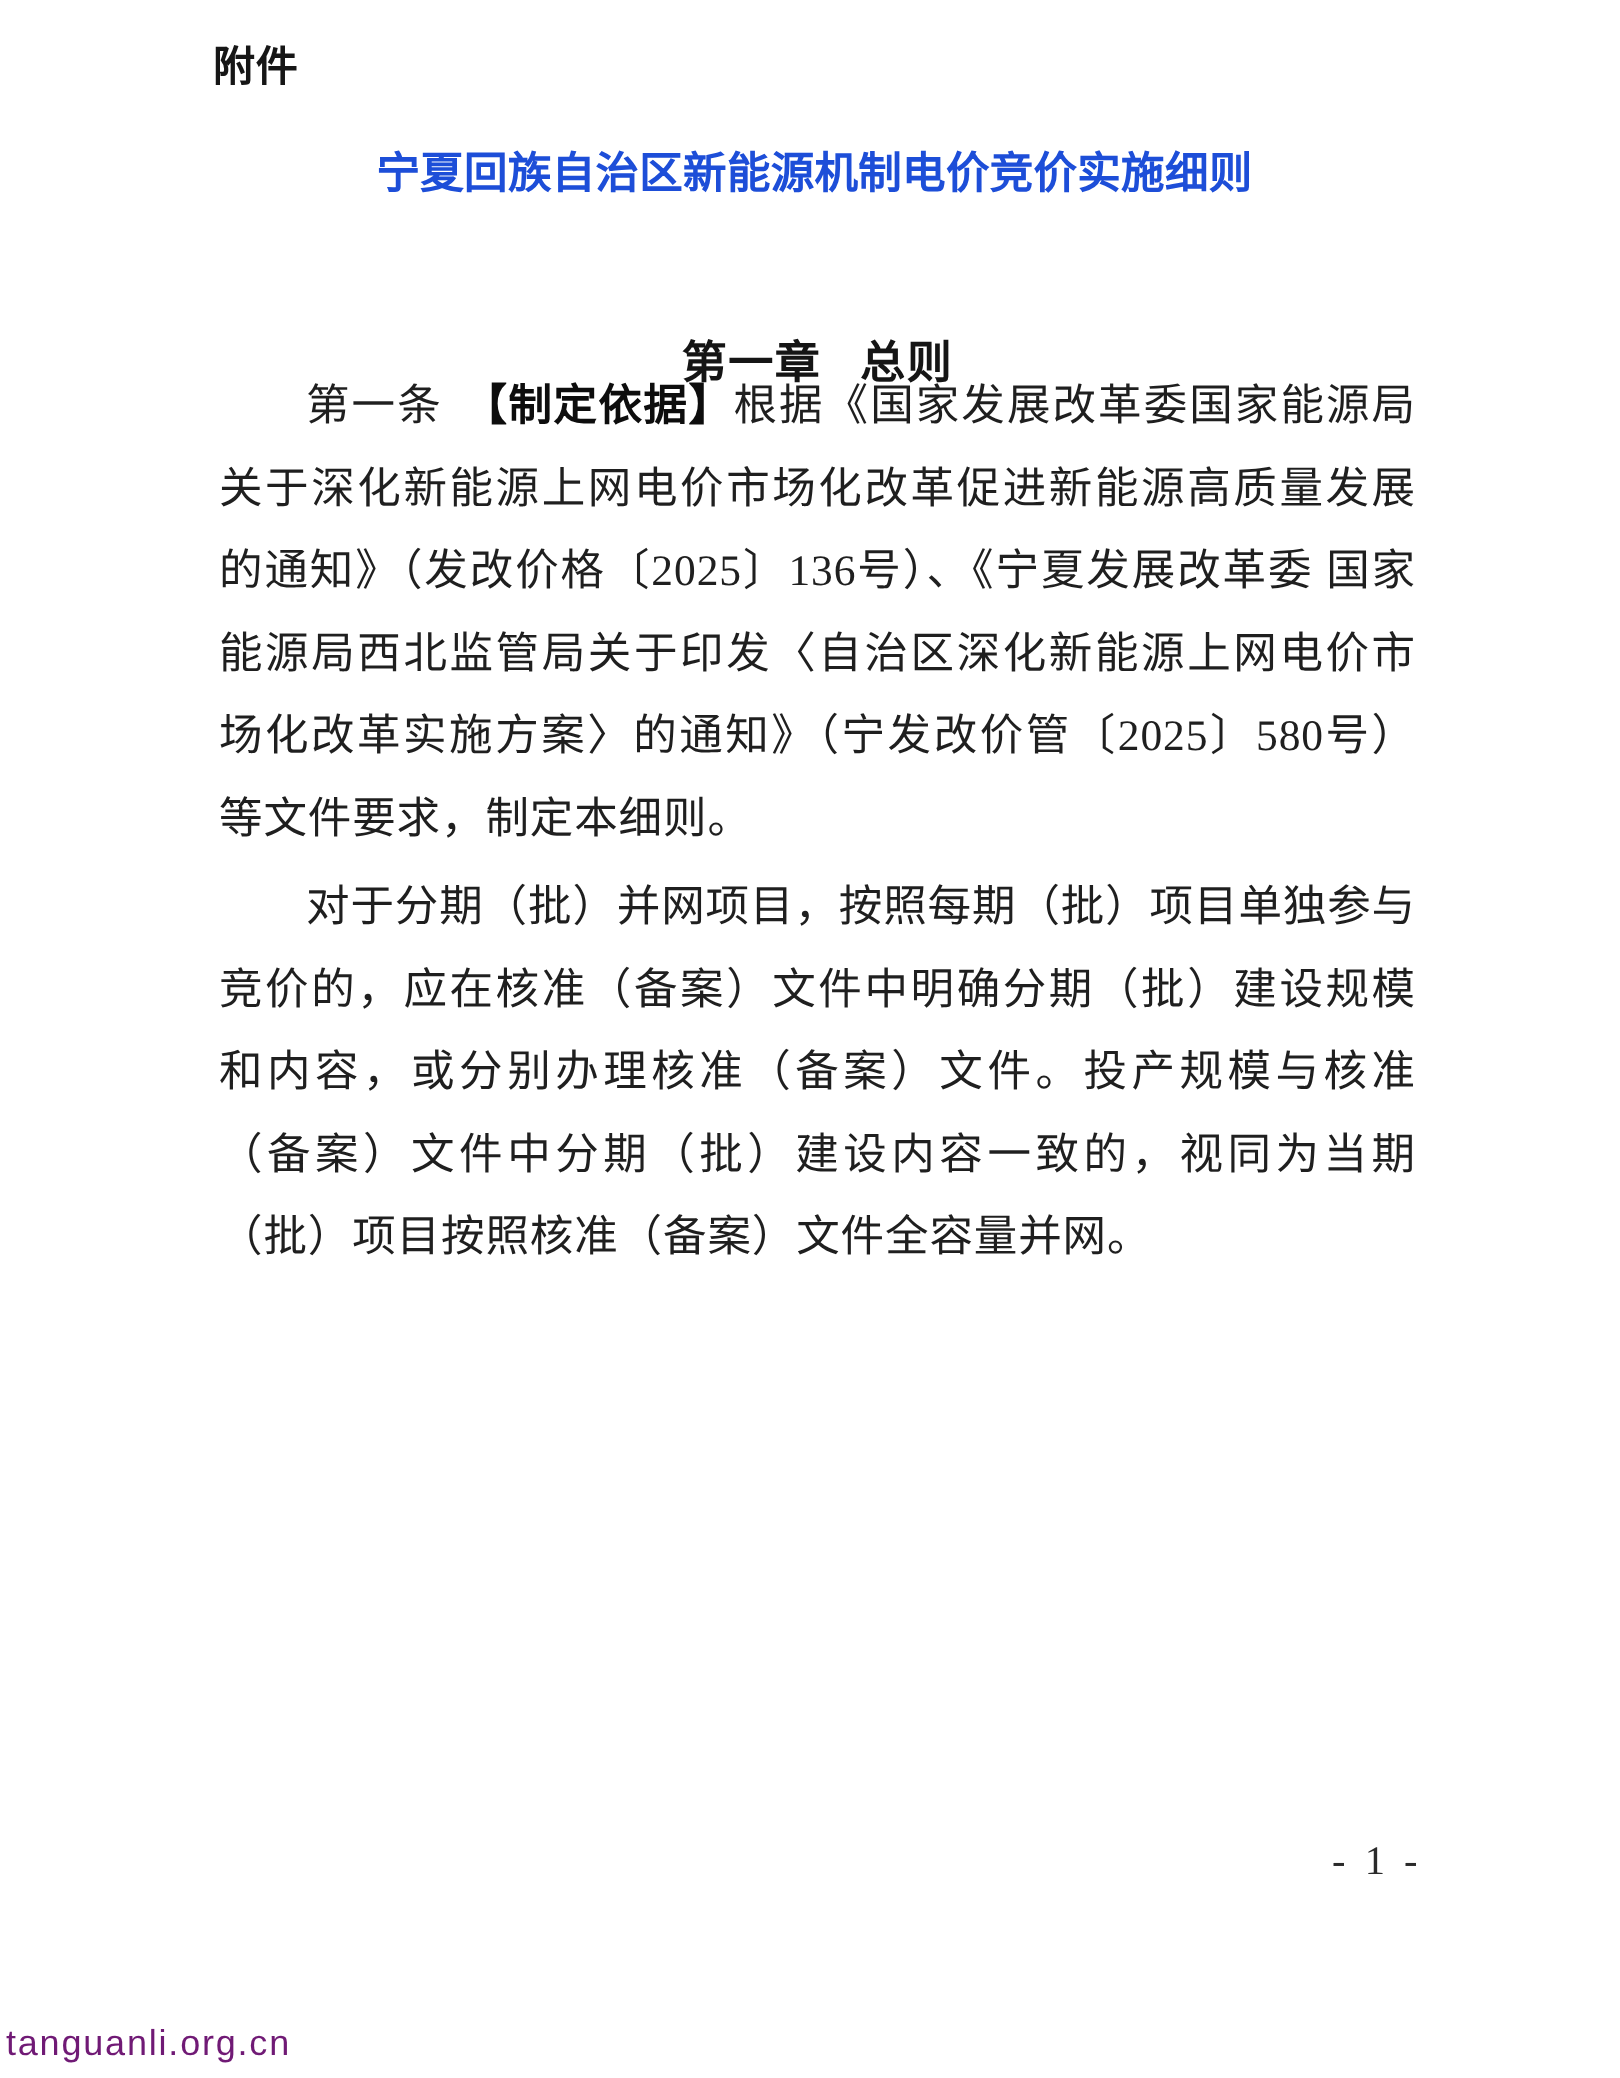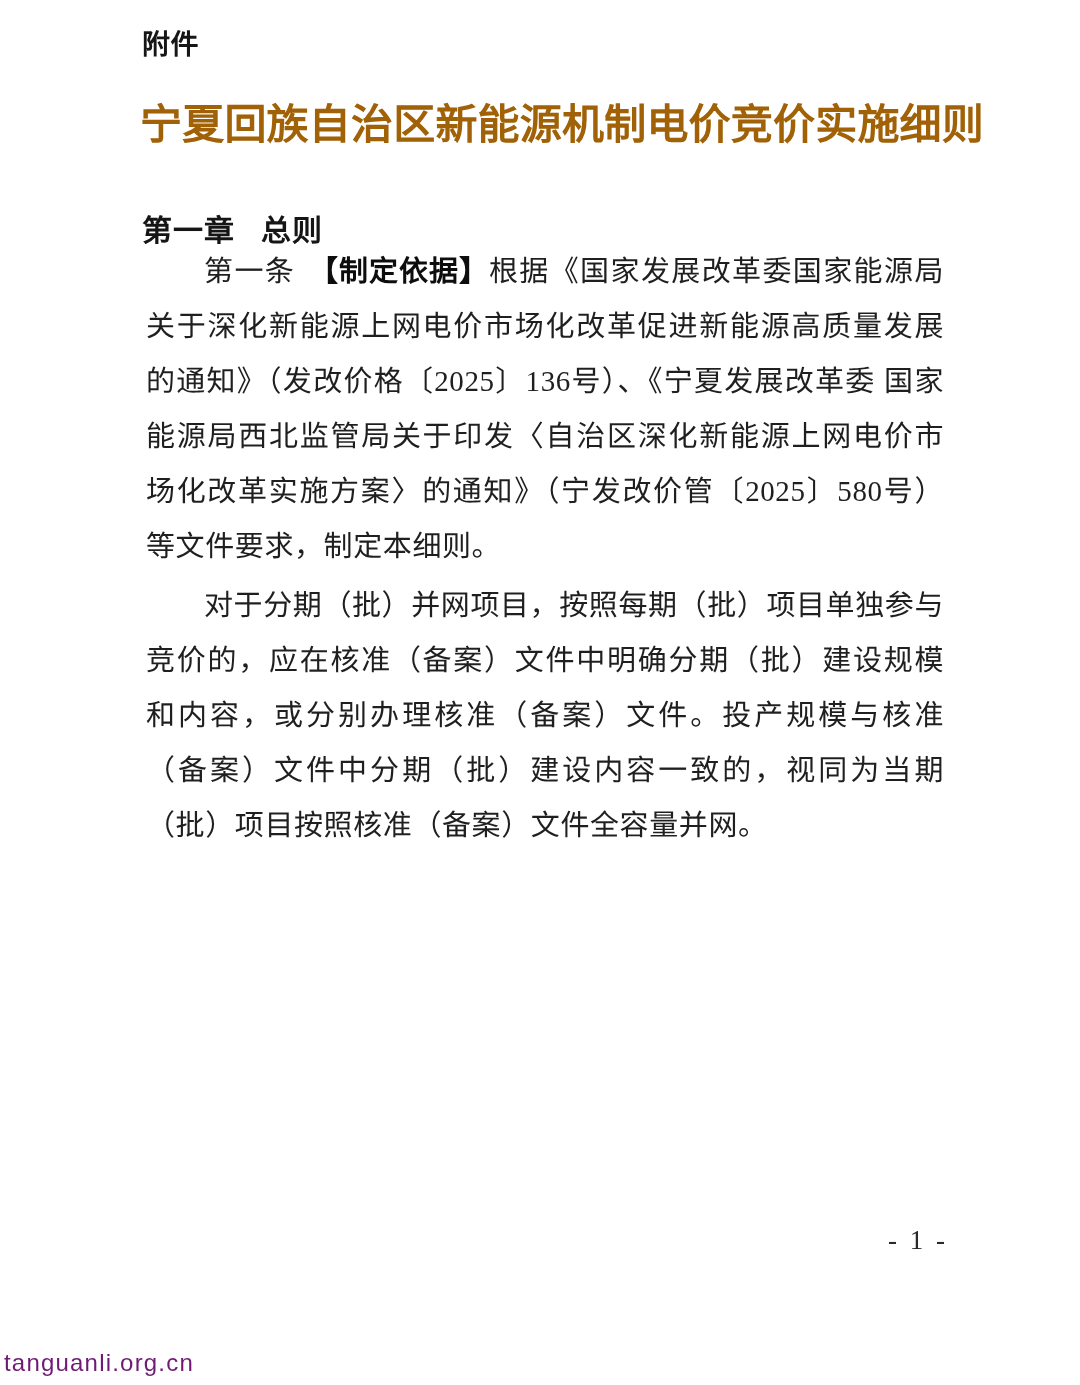--- a/index.html
+++ b/index.html
@@ -33,36 +33,36 @@
     white-space: nowrap;
   }
 
   
   .doc-title {
     position: absolute;
     left: 140px;
     top: 70px;
     width: 806px;
     font-family: "Liberation Sans", "DejaVu Sans", sans-serif;
-    font-size: 42px;
+    font-size: 29px;
     line-height: 54px;
     font-weight: 700;
     letter-spacing: 0.2px;
-    color: #a16207;
+    color: #1d4ed8;
     text-align: center;
     white-space: nowrap;
   }
 
   
   .chapter-heading {
     position: absolute;
     left: 142px;
-    top: 186px;
+    top: 198px;
     width: 806px;
-    text-align: left;
+    text-align: center;
     font-family: "Liberation Sans", "DejaVu Sans", sans-serif;
     font-size: 30px;
     line-height: 40px;
     font-weight: 700;
     letter-spacing: 1px;
     color: #151515;
   }
   .chapter-heading .gap {
     display: inline-block;
     width: 26px;

